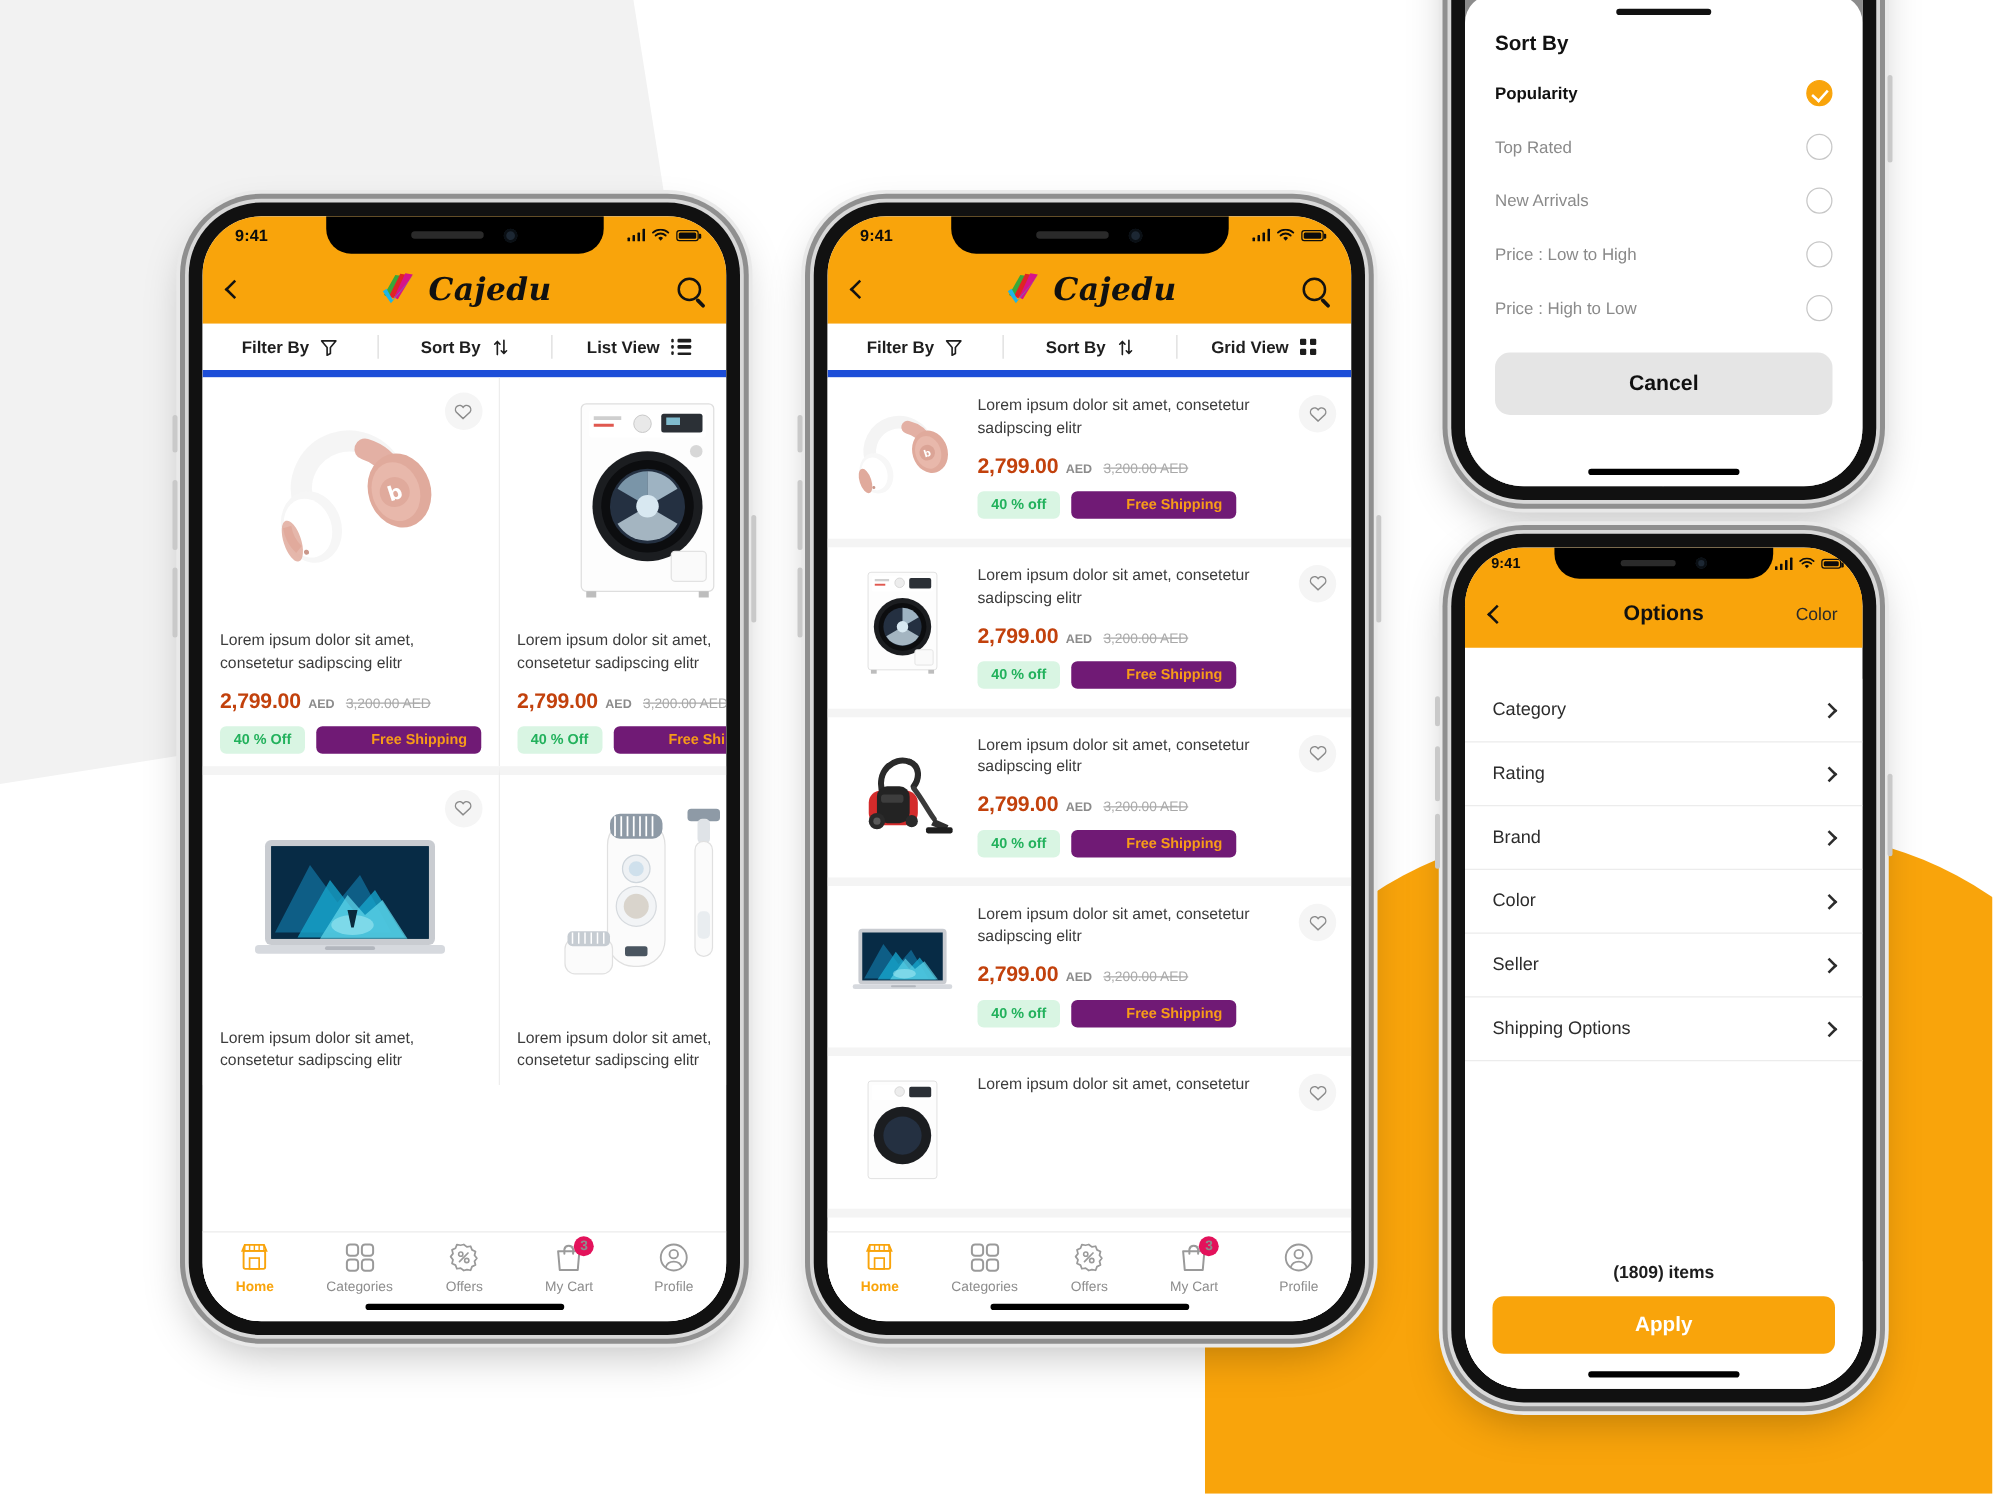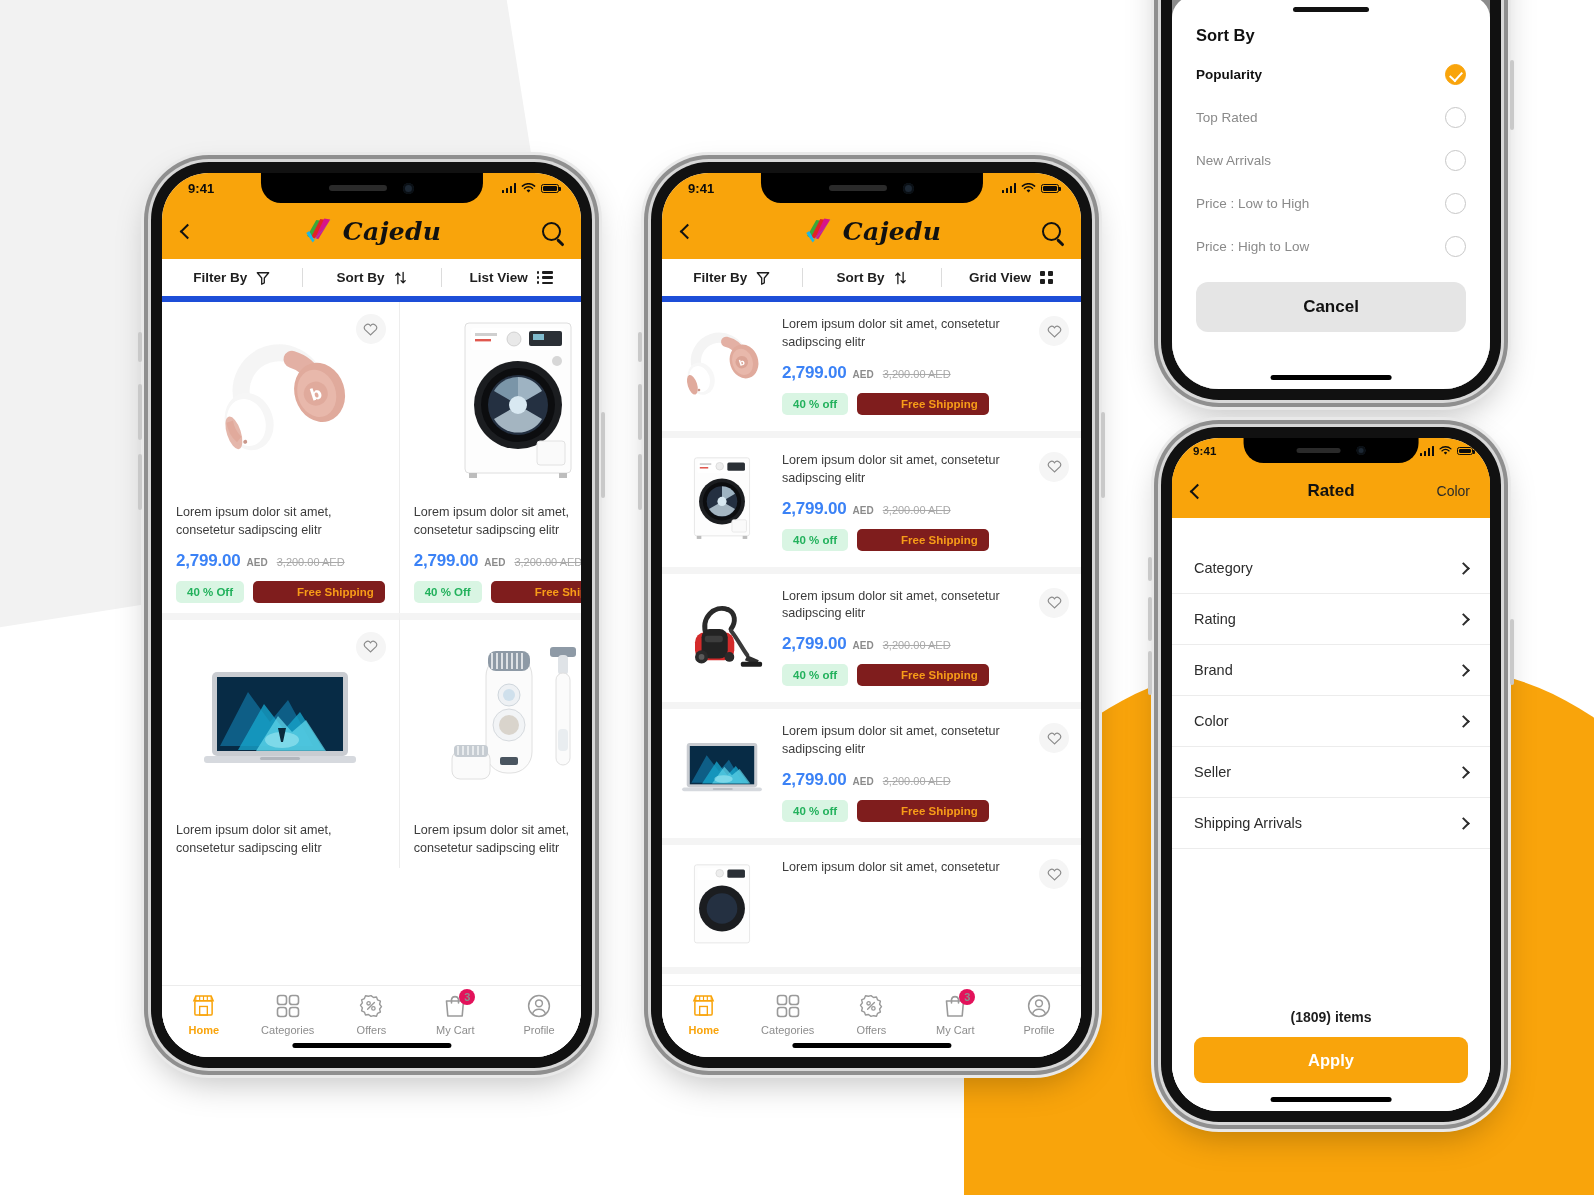--- a/index.html
+++ b/index.html
@@ -113,27 +113,27 @@
   .gcard:nth-child(2n){ border-right:none; }
   .gimg { height:196px; position:relative; display:flex; align-items:center; justify-content:center; }
   .heart-btn {
     position:absolute; top:12px; right:13px; width:30px; height:30px; border-radius:50%;
     background:#f5f5f5; display:flex; align-items:center; justify-content:center; z-index:3;
   }
   .heart { width:15px; height:15px; }
   .gtext { padding: 6px 14px 0; }
   .ptitle { font-size:12.6px; line-height:1.42; color:#3c3c3c; }
   .priceline { display:flex; align-items:baseline; gap:6px; margin-top:11px; }
-  .price { font-size:17px; font-weight:bold; color:#3b82f6; letter-spacing:-.2px;text-align:right; }
+  .price { font-size:17px; font-weight:bold; color:#c2410c; letter-spacing:-.2px;text-align:right; }
   .cur { font-size:10px; color:#8b8b8b; font-weight:600; }
   .oldprice { font-size:11px; color:#a9a9a9; text-decoration: line-through; margin-left:3px; }
   .pills { display:flex; gap:9px; margin-top:10px; }
   .pill { font-size:11.5px; font-weight:bold; padding:5px 11px; border-radius:5px; white-space:nowrap; }
   .pill-off { background:#d9f5e3; color:#22b15c; }
-  .pill-ship { background:#7f1d1d; color:#f79c18;padding-left:44px; }
+  .pill-ship { background:#701a75; color:#f79c18;padding-left:44px; }
 
   
   .lrow { display:flex; gap:14px; padding:14px 14px 16px; background:#fff; position:relative;
           border-bottom:7px solid #f4f4f4; }
   .lthumb { width:92px; min-width:92px; height:92px; display:flex; align-items:center; justify-content:center; }
   .lbody { flex:1; padding-right:40px; }
   .lbody .ptitle { font-size:12.6px; }
   .lrow .heart-btn { top:14px; right:12px; }
 
   
@@ -856,21 +856,21 @@
               <path d="M1.3 3.4a9.8 9.8 0 0 1 13.4 0" stroke="#0c0c0c" stroke-width="1.6" fill="none" stroke-linecap="round"></path>
             </svg>
             <span class="batt" style="width:16px;height:8px">
                 <i></i>
               </span>
           </div>
         </div>
 
         <div class="filter-bar">
           <div class="chev-back"></div>
-          <div class="filter-title">Rated</div>
+          <div class="filter-title">Options</div>
           <div class="reset-lbl">Color</div>
         </div>
       </div>
 
       <div style="position:absolute; left:0; right:0; top:105px; bottom:0; background:#fff;">
         <div class="frow">
           <span class="frow-label">Category</span>
           <span class="chev-right"></span>
         </div>
         <div class="frow">
@@ -883,21 +883,21 @@
         </div>
         <div class="frow">
           <span class="frow-label">Color</span>
           <span class="chev-right"></span>
         </div>
         <div class="frow">
           <span class="frow-label">Seller</span>
           <span class="chev-right"></span>
         </div>
         <div class="frow">
-          <span class="frow-label">Shipping Arrivals</span>
+          <span class="frow-label">Shipping Options</span>
           <span class="chev-right"></span>
         </div>
       </div>
 
       <div class="filter-foot">
         <div class="items-count">(1809) items</div>
         <div class="apply-btn">Apply</div>
       </div>
 
       <div class="home-bar"></div>

